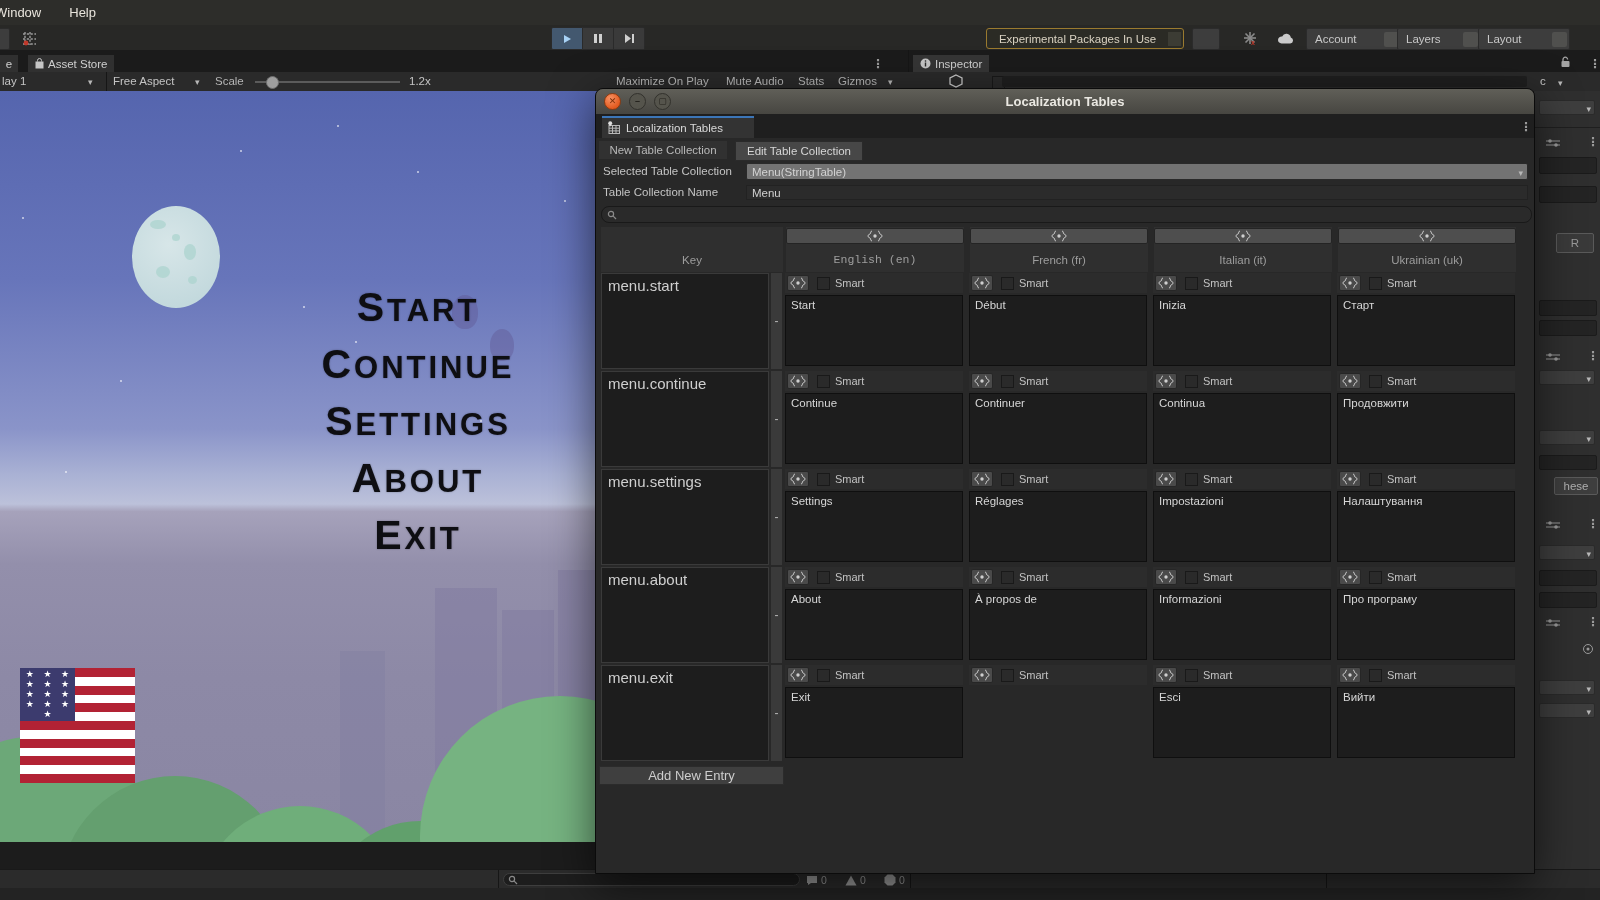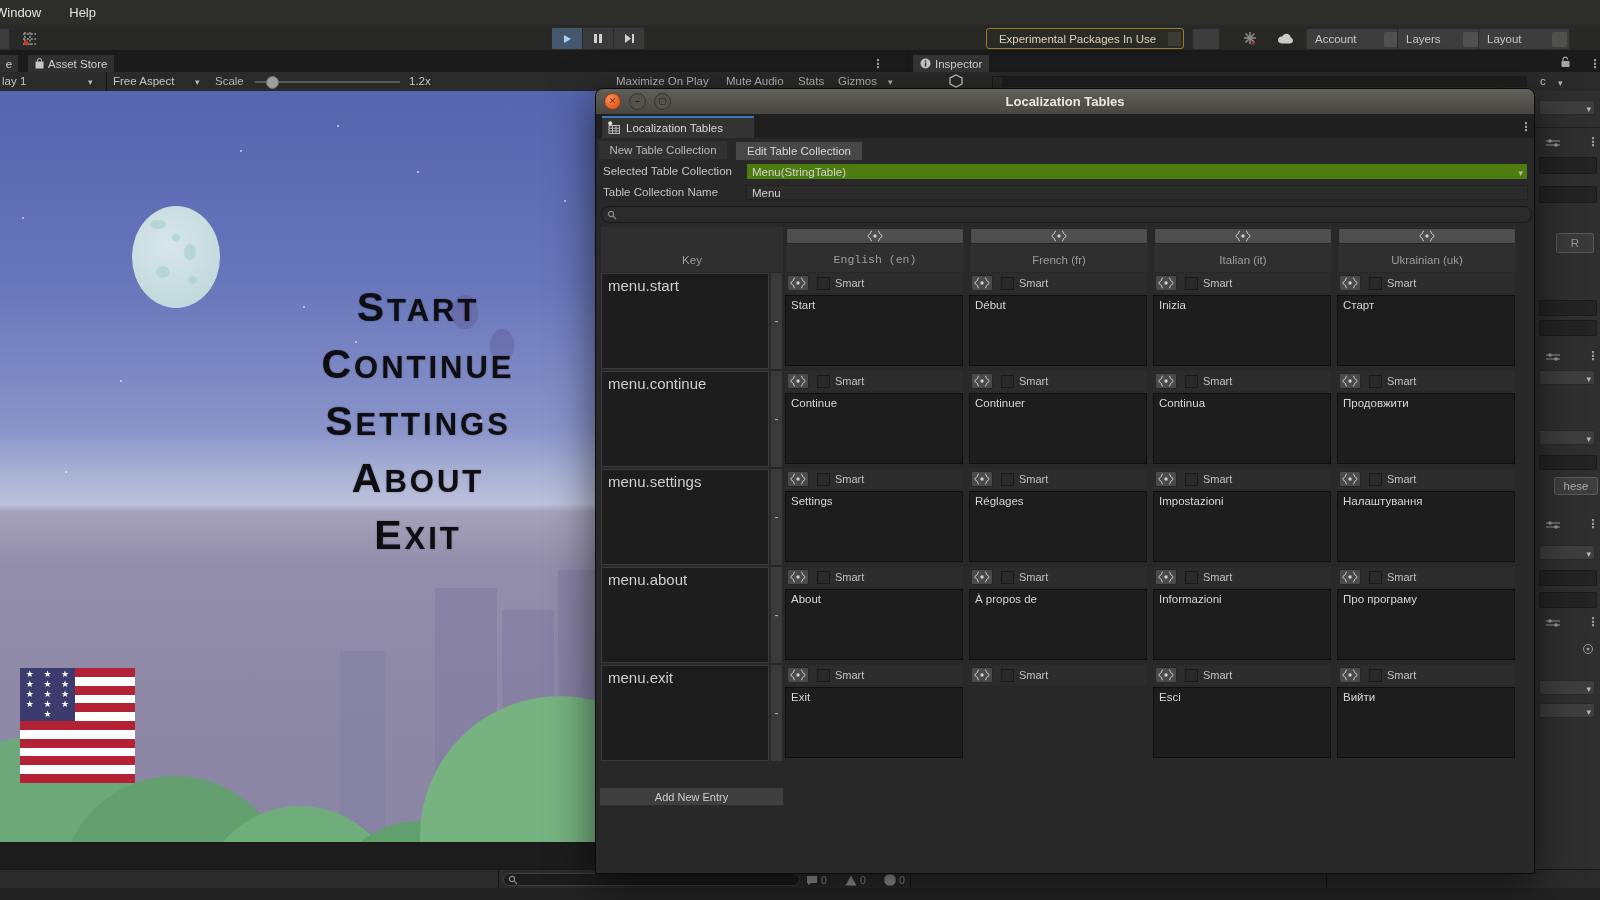--- a/index.html
+++ b/index.html
@@ -42,22 +42,22 @@
   .gutter{width:11px;margin-left:2px;background:#3a3a3a;display:flex;align-items:center;justify-content:center;
     color:#b5b5b5;font-size:12px;cursor:pointer;}
   .tcell{width:178px;margin-left:6px;}
   .tcell:nth-of-type(3){margin-left:3px;}
   .cell-head{height:20px;background:#2c2c2c;display:flex;align-items:center;}
   .meta-btn{width:22px;height:16px;margin-left:2px;background:#4a4a4a;border:1px solid #262626;border-radius:2px;
     display:flex;align-items:center;justify-content:center;padding:0;}
   .cbx{width:11px;height:11px;margin-left:8px;background:#2a2a2a;border:1px solid #191919;}
   .smart-label{margin-left:5px;color:#c2c2c2;font-size:11px;}
   .cell-text{height:63px;background:#1d1d1d;border:1px solid #0f0f0f;margin-top:2px;padding:3px 5px;color:#d6d6d6;font-size:11.5px;}
-  #add-entry{left:3px;top:698px;width:183px;height:17px;background:#3f3f3f;border:1px solid #2b2b2b;color:#cdcdcd;
-    display:flex;align-items:center;justify-content:center;font-size:11px;}
+  #add-entry{left:3px;top:677px;width:183px;height:17px;background:#3f3f3f;border:1px solid #2b2b2b;color:#cdcdcd;
+    display:flex;align-items:center;justify-content:center;font-size:13px;}
   
   #gameview{left:0;top:91px;width:908px;height:751px;overflow:hidden;
     background:linear-gradient(#5565ae 0%,#6775ba 25%,#8a94c9 45%,#a9b1d4 51%,#bcc1da 55%,#a6a2bb 56%,#938fab 63%,#8d89a6 78%,#8a86a3 100%);}
   .star{position:absolute;width:2px;height:2px;background:#fff;border-radius:50%;opacity:.7;}
   #moon{left:132px;top:115px;width:88px;height:102px;border-radius:50%;
     background:radial-gradient(circle at 42% 38%,#d7e6e8,#c3d9dd 75%);}
   .moonspot{position:absolute;background:#aed4d0;border-radius:50%;opacity:.8;}
   .balloon{position:absolute;background:#5f5490;border-radius:50% 50% 45% 45%;opacity:.4;}
   .building{position:absolute;background:#7f7aa0;opacity:.5;}
   .bush{position:absolute;border-radius:50%;}
@@ -405,21 +405,21 @@
       </div>
       <span class="abs kebab" style="left:924px;top:6px;"></span>
     </div>
     <div class="abs toolbtn" style="left:3px;top:52px;width:128px;background:#313131;color:#b8b8b8;">
       <span>New Table Collection</span>
     </div>
     <div class="abs toolbtn" style="left:139px;top:52px;width:126px;background:#474747;border:1px solid #2a2a2a;color:#d6d6d6;">
       <span>Edit Table Collection</span>
     </div>
     <span class="abs txt" style="left:7px;top:76px;">Selected Table Collection</span>
-    <div class="abs" style="left:150px;top:74px;width:782px;height:17px;background:#4d7c0f;border:1px solid #2a2a2a;border-radius:2px;display:flex;align-items:center;padding-left:5px;box-sizing:border-box;color:#d2d2d2;">
+    <div class="abs" style="left:150px;top:74px;width:782px;height:17px;background:#737373;border:1px solid #2a2a2a;border-radius:2px;display:flex;align-items:center;padding-left:5px;box-sizing:border-box;color:#d2d2d2;">
       <span style="flex:1;">Menu(StringTable)</span>
       <span class="dd" style="margin-right:4px;"></span>
     </div>
     <span class="abs txt" style="left:7px;top:97px;">Table Collection Name</span>
     <div class="abs" style="left:150px;top:96px;width:782px;height:15px;background:#2b2b2b;border:1px solid #222;display:flex;align-items:center;padding-left:5px;box-sizing:border-box;color:#cfcfcf;">
       <span>Menu</span>
     </div>
     <div id="search-win" class="abs">
       <svg width="10" height="10" viewBox="0 0 10 10">
         <circle cx="4" cy="4" r="2.6" fill="none" stroke="#8a8a8a" stroke-width="1.2"></circle>

